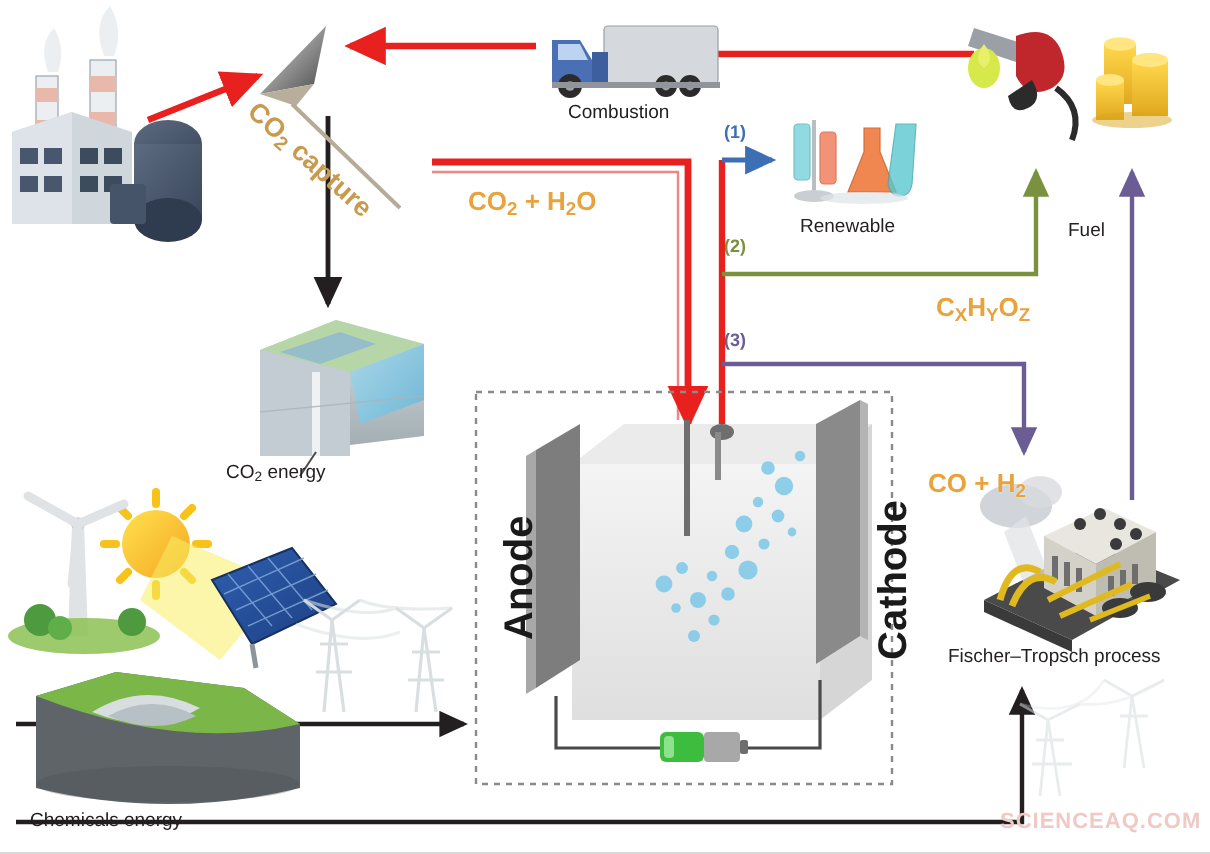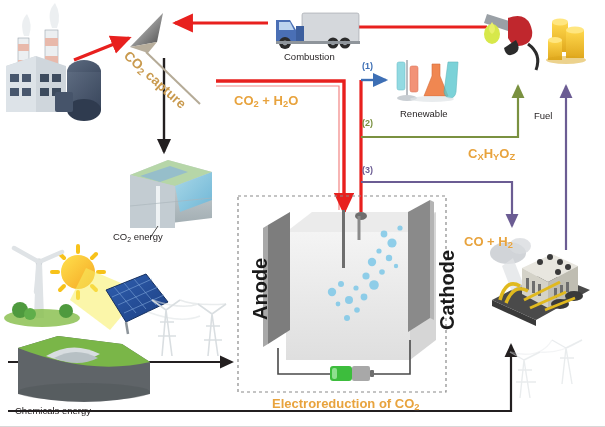--- a/index.html
+++ b/index.html
@@ -361,39 +361,38 @@
     <span>CO</span><span class="sub">2</span><span> capture</span>
   </div>
 
   <div class="lbl lbl-sm" style="left:113px;top:231px;">
     <span>CO</span><span class="sub">2</span><span> energy</span>
   </div>
 
   <div class="lbl lbl-sm" style="left:284px;top:51px;">Combustion</div>
   <div class="lbl lbl-sm" style="left:534px;top:74px;margin-top:36px;">Fuel</div>
   <div class="lbl lbl-sm" style="left:400px;top:108px;">Renewable</div>
+  <div class="lbl lbl-sm" style="left:474px;top:323px;">Fischer–Tropsch process</div>
   <div class="lbl lbl-sm" style="left:15px;top:405px;">Chemicals energy</div>
 
   <div class="lbl-vert" style="left:249px;top:320px;">Anode</div>
   <div class="lbl-vert" style="left:436px;top:330px;">Cathode</div>
 
-  <div class="lbl-eq" style="left:272px;top:396px;">
-    <span>Electroreduction of CO</span><span class="sub">2</span>
-  </div>
 
   <div class="lbl-eq" style="left:234px;top:93px;">
     <span>CO</span><span class="sub">2</span><span> + H</span><span class="sub">2</span><span>O</span>
   </div>
 
   <div class="lbl-eq" style="left:468px;top:146px;">
     <span>C</span><span class="sub">X</span><span>H</span><span class="sub">Y</span><span>O</span><span class="sub">Z</span>
   </div>
 
   <div class="lbl-eq" style="left:464px;top:188px;margin-top:46px;">
     <span>CO + H</span><span class="sub">2</span>
   </div>
 
   <div class="lbl-num" style="left:362px;top:61px;color:#3d6fb5;">(1)</div>
   <div class="lbl-num" style="left:362px;top:118px;color:#7a9140;">(2)</div>
   <div class="lbl-num" style="left:362px;top:165px;color:#6b5c93;">(3)</div>
 
+  <div class="wm" style="left:500px;top:405px;">SCIENCEAQ.COM</div>
 
 </div>
 
 </body></html>

